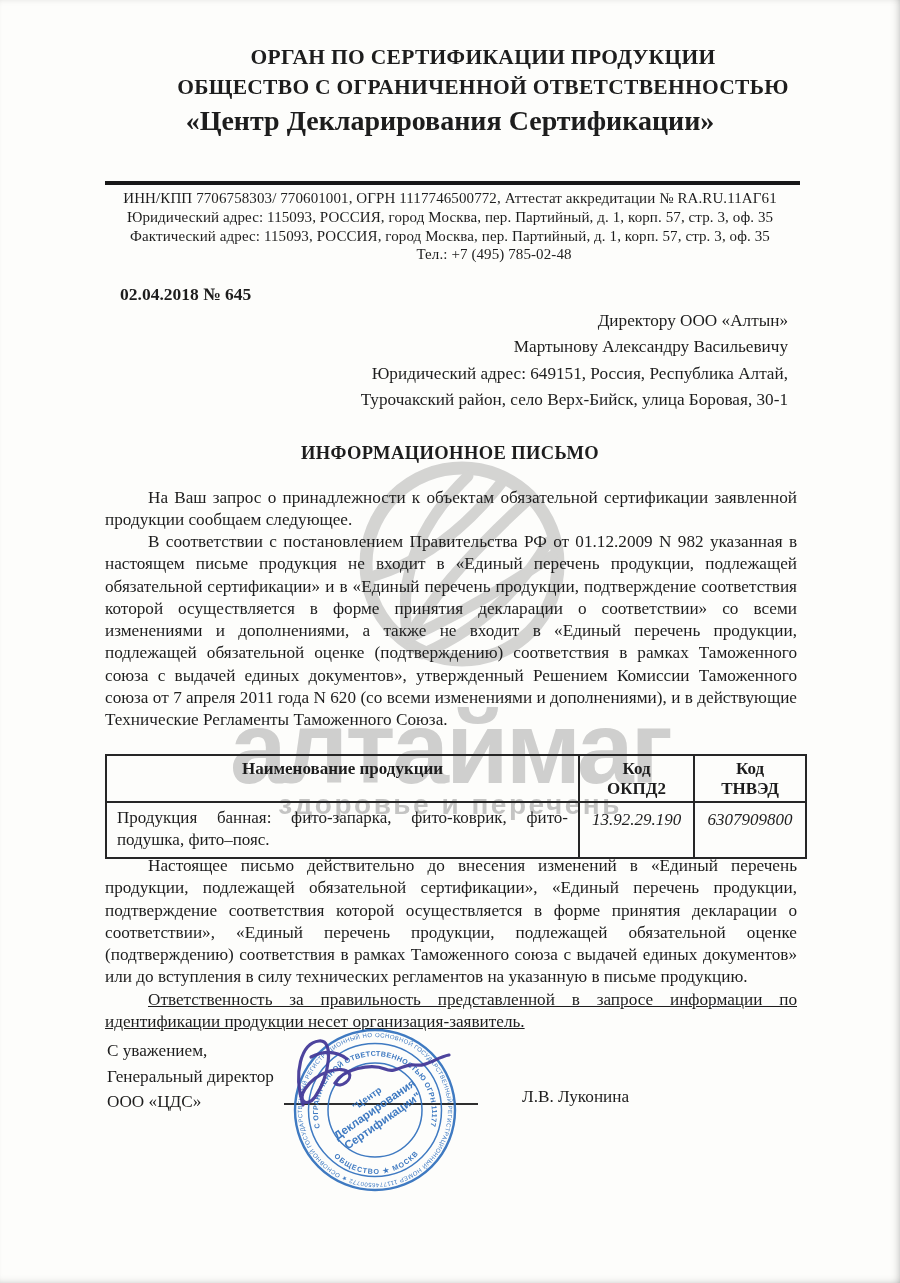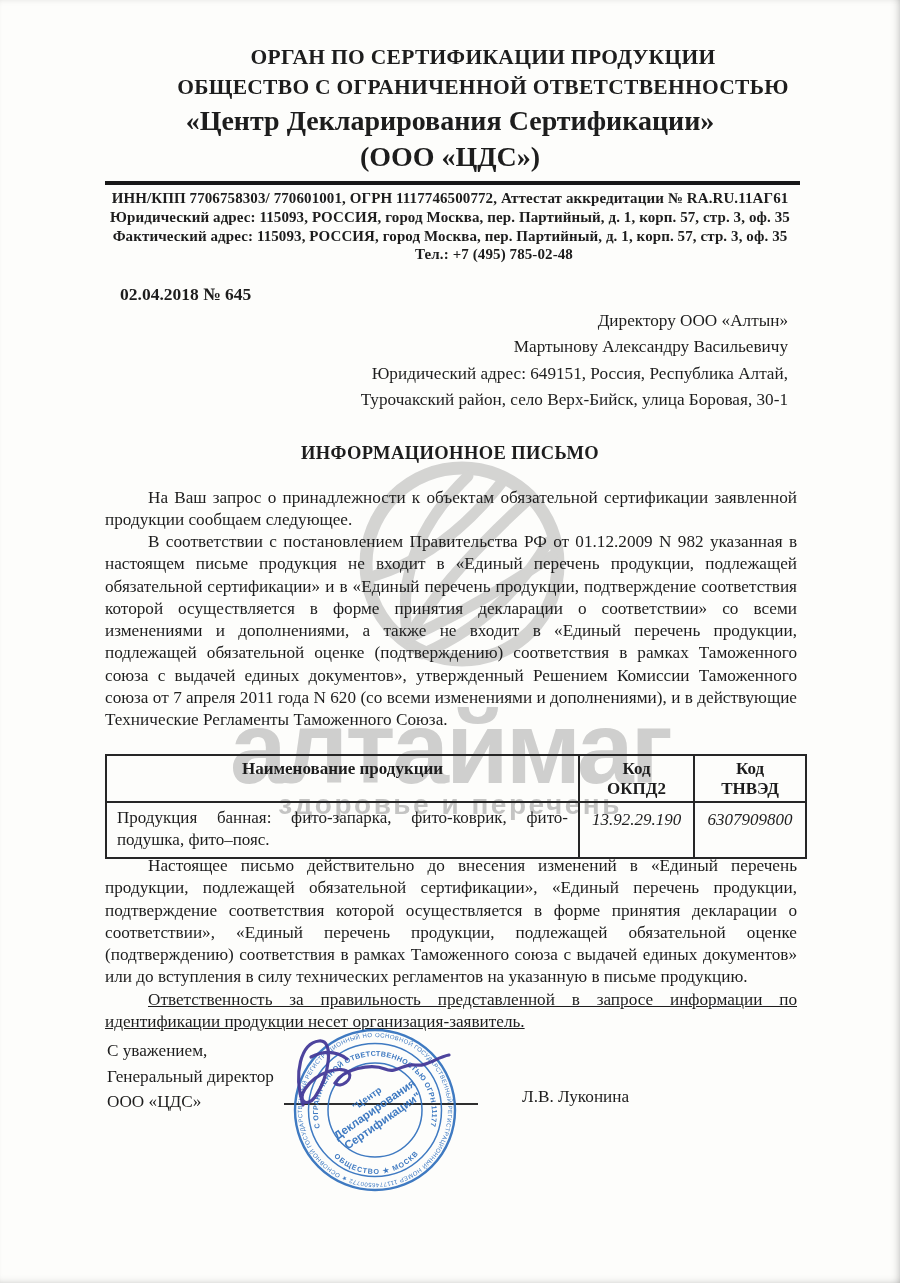--- a/index.html
+++ b/index.html
@@ -3,21 +3,21 @@
 <meta charset="utf-8">
 <style>
   html,body{margin:0;padding:0;background:#e8e8e8;}
   .page{
     position:relative; width:900px; height:1283px; margin:0 auto;
     background:#fdfdfb; overflow:hidden;
     font-family:"Liberation Serif", serif; color:#1d1d1d;
     box-shadow: inset -7px 0 10px -7px rgba(0,0,0,.28), inset 0 -6px 9px -7px rgba(0,0,0,.22), inset 0 5px 8px -7px rgba(0,0,0,.12);
   }
   .abs{position:absolute;}
-  .ctr{left:0;width:900px;text-align:center;font-weight:bold;}
+  .ctr{left:0;width:900px;text-align:center;}
   .hdr1{font-size:21.5px;font-weight:bold;letter-spacing:.3px;padding-left:33px;}
   .hdr2{font-size:28px;font-weight:bold;}
   .rule{background:#181818;}
   .info{font-size:15px;letter-spacing:.1px;}
   .ref{font-size:17.5px;font-weight:bold;}
   .addr{font-size:17.2px;line-height:26.4px;text-align:right;}
   .title{font-size:18.5px;font-weight:bold;letter-spacing:.4px;}
   .par{width:692px;left:105px;font-size:17.2px;line-height:22.3px;text-align:justify;text-indent:43px;}
   .doc-table{border-collapse:collapse;table-layout:fixed;}
   .doc-table td{border:2px solid #262626;font-size:17px;vertical-align:top;}
@@ -45,21 +45,20 @@
       <path d="M 24,118 Q 96,96 152,24" stroke-width="11"></path>
       <path d="M 72,196 Q 152,162 198,84" stroke-width="11"></path>
     </g>
   </svg>
   <div class="abs wm wm-brand" style="left:210px;top:697px;width:480px;">алтаймаг</div>
   <div class="abs wm wm-tag" style="left:260px;top:789px;width:380px;">здоровье и перечень</div>
 
   <div class="abs ctr hdr1" style="top:45px;">ОРГАН ПО СЕРТИФИКАЦИИ ПРОДУКЦИИ</div>
   <div class="abs ctr hdr1" style="top:75px;">ОБЩЕСТВО С ОГРАНИЧЕННОЙ ОТВЕТСТВЕННОСТЬЮ</div>
   <div class="abs ctr hdr2" style="top:105px;">«Центр Декларирования Сертификации»</div>
-  <div class="abs ctr hdr2" style="top:141px;">(ООО «ЦДС»)</div>
   <div class="abs rule" style="left:105px;top:181px;width:695px;height:4px;"></div>
 
   <div class="abs ctr info" style="top:190px;">ИНН/КПП  7706758303/ 770601001, ОГРН 1117746500772, Аттестат аккредитации № RA.RU.11АГ61</div>
   <div class="abs ctr info" style="top:209px;">Юридический адрес: 115093, РОССИЯ, город Москва, пер. Партийный, д. 1, корп. 57, стр. 3, оф. 35</div>
   <div class="abs ctr info" style="top:228px;">Фактический адрес: 115093, РОССИЯ, город Москва, пер. Партийный, д. 1, корп. 57, стр. 3, оф. 35</div>
   <div class="abs ctr info" style="top:246px;padding-left:44px;">Тел.: +7 (495) 785-02-48</div>
 
   <div class="abs ref" style="left:120px;top:284px;">02.04.2018 № 645</div>
 
   <div class="abs addr" style="left:340px;top:308px;width:448px;">

